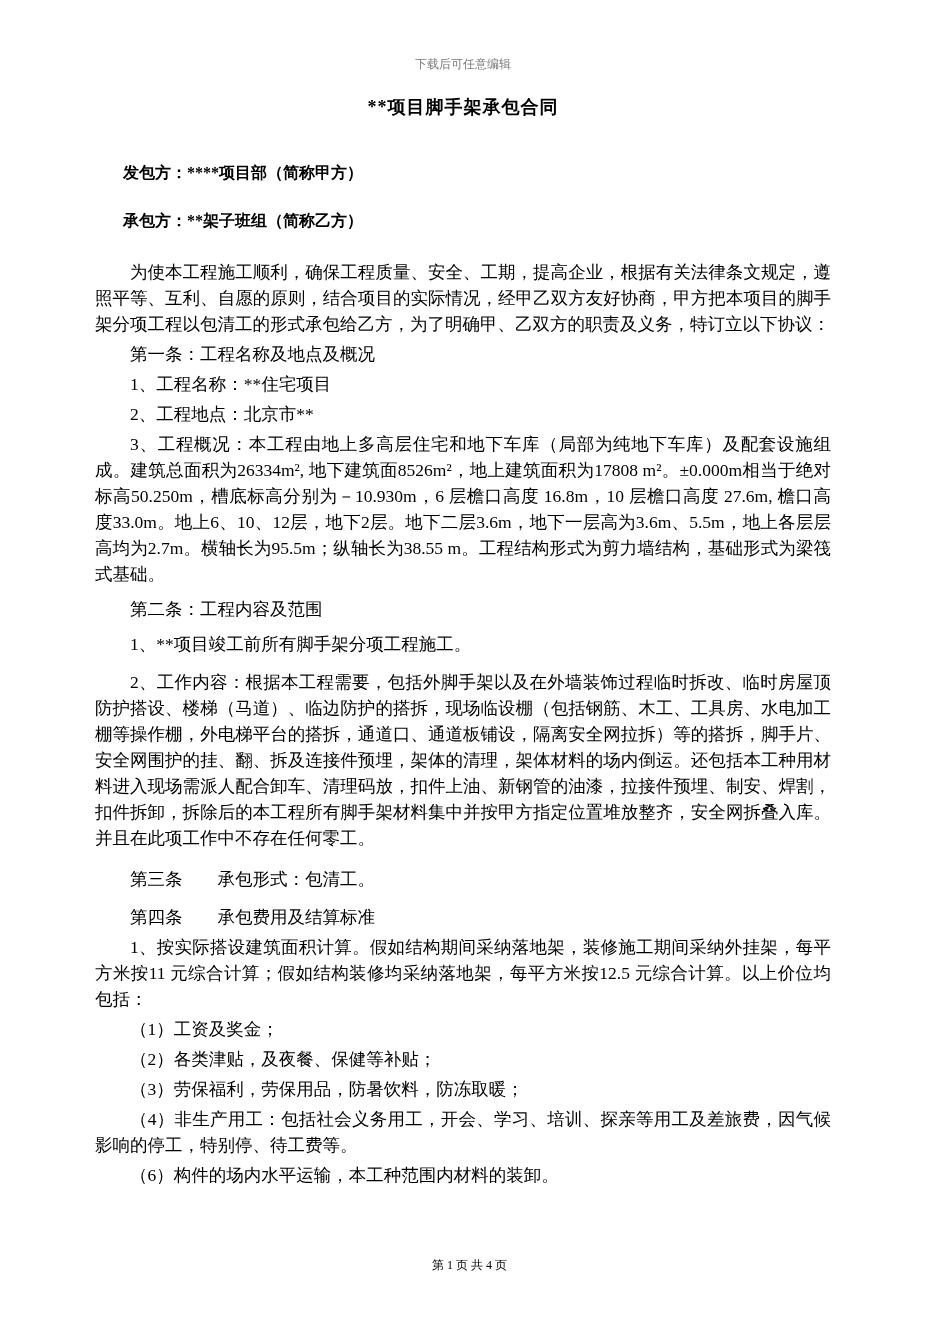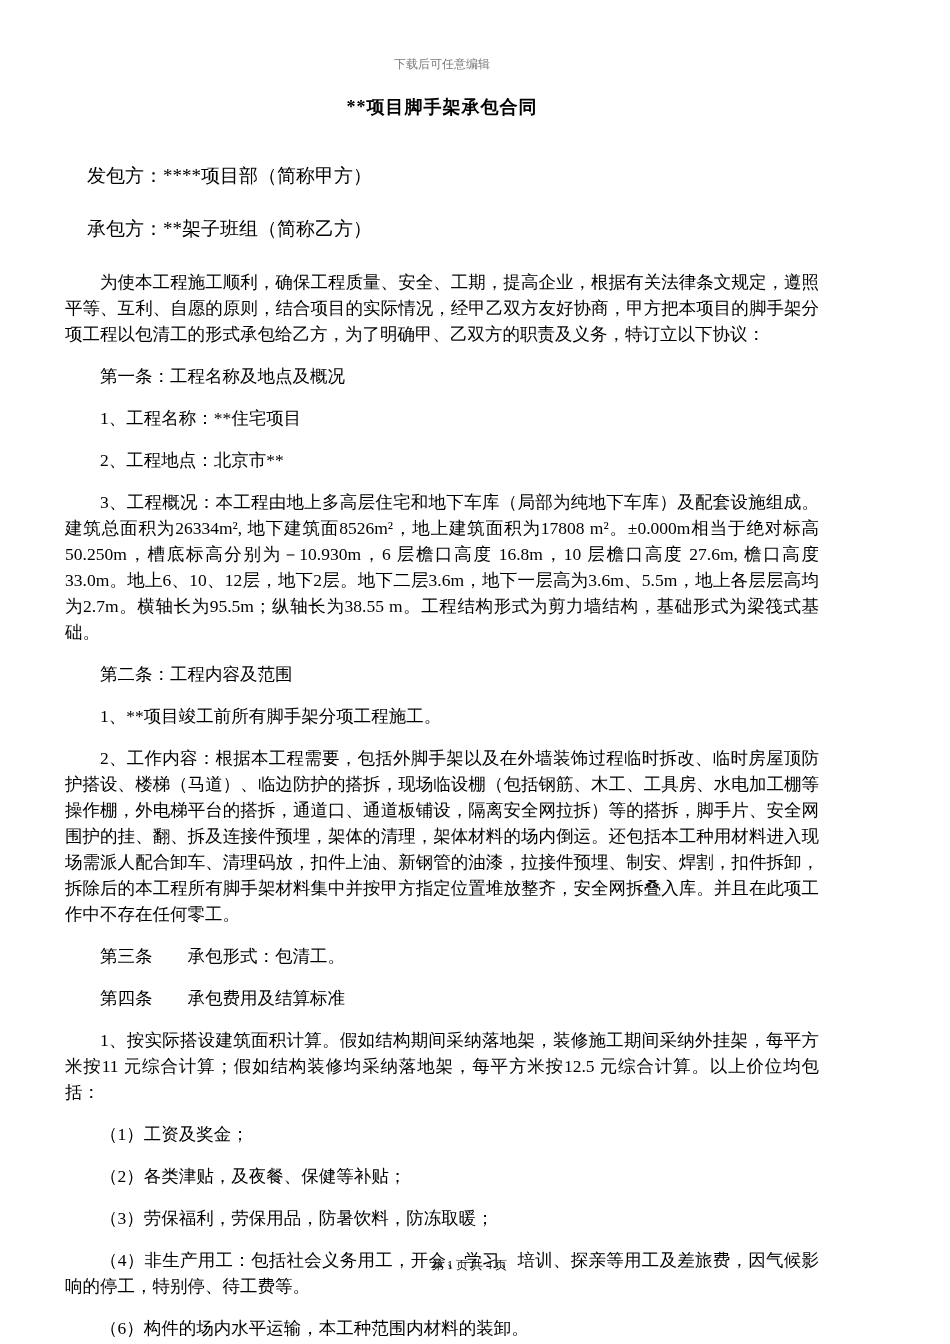--- a/index.html
+++ b/index.html
@@ -11,45 +11,45 @@
     position: relative;
     width: 950px;
     height: 1344px;
     background: #ffffff;
     color: #000000;
     font-family: "Liberation Serif", "DejaVu Serif", serif;
     overflow: hidden;
     box-sizing: border-box;
   }
   .content {
-    padding: 56px 115px 0 49px;
+    padding: 56px 115px 0 91px;
   }
   .watermark {
     text-align: center;
     font-size: 12px;
     color: #7a7a7a;
     margin: 0 0 22px 0;
   }
   .title {
     text-align: center;
     font-size: 18px;
     font-weight: bold;
     margin: 0 0 44px 0;
     letter-spacing: 1px;
   }
   .party {
-    font-size: 19px;
-    font-weight: normal;
+    font-size: 16px;
+    font-weight: bold;
     margin: 0 0 27px 0;
     text-indent: 2em;
   }
   p.body {
     font-size: 17.5px;
     line-height: 26px;
-    margin: 16px;
+    margin: 4px;
     text-indent: 2em;
     text-align: justify;
     text-justify: inter-ideograph;
   }
   p.mt-sm { margin-top: 9px; }
   p.mt-md { margin-top: 12px; font-family: Liberation Serif, serif; }
   p.mt-lg { margin-top: 15px; }
   .footer {
     position: absolute;
     left: 0;

